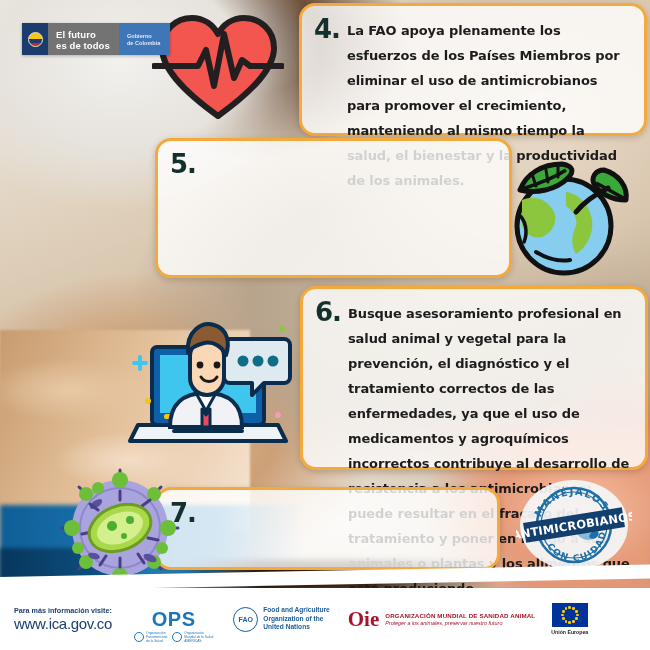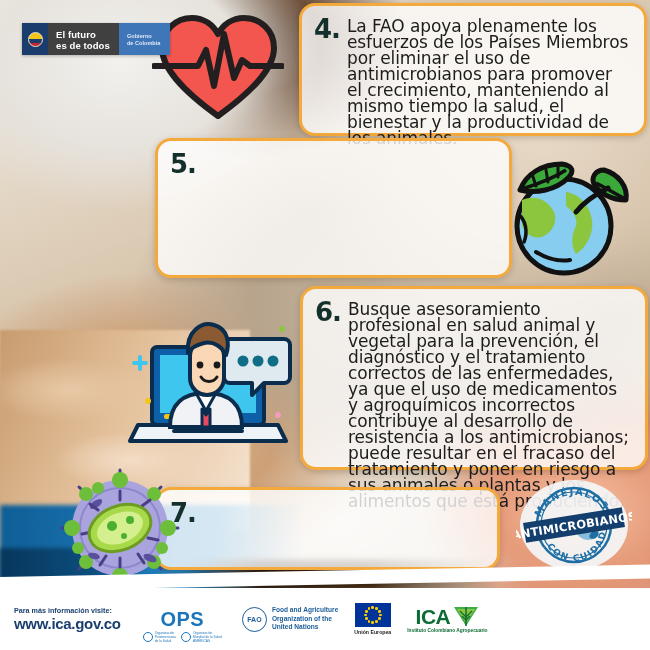--- a/index.html
+++ b/index.html
@@ -79,21 +79,21 @@
   }
   .gov-seal {
     width:26px; background:#1b3d6d; display:flex; align-items:center; justify-content:center;
   }
   .gov-seal-in {
     width:15px; height:15px; border-radius:50%;
     background:linear-gradient(180deg,#f5c518 0%,#f5c518 48%,#1b3d6d 48%,#1b3d6d 74%,#c1272d 74%);
     border:1px solid #e8e2d2;
   }
   .gov-txt1 {
-    background:#404040; color:#fff; font-size:9.5px; line-height:11px; font-weight:bold;
+    background:#737373; color:#fff; font-size:9.5px; line-height:11px; font-weight:bold;
     padding:5px 9px 4px 8px; display:flex; flex-direction:column; justify-content:center;
     white-space:pre-line; letter-spacing:.1px;
   }
   .gov-txt2 {
     background:#3f76b8; color:#dce9f7; font-size:5.6px; line-height:7px;
     padding:5px 10px 4px 8px; display:flex; flex-direction:column; justify-content:center;
     white-space:pre-line; font-weight:bold;
   }
 
   
@@ -124,36 +124,36 @@
     letter-spacing:-0.1px;
     font-family:"DejaVu Sans", sans-serif;
     padding-top:2px;
   }
 
   #card4 { left:299px; top:3px;  width:348px; height:133px; }
   #card5 { left:155px; top:138px; width:357px; height:140px; }
   #card6 { left:300px; top:286px; width:348px; height:184px; }
   #card7 { left:155px; top:487px; width:345px; height:83px; }
 
-  #card4 .body, #card6 .body { font-size:17px; line-height:16px; }
+  #card4 .body, #card6 .body { font-size:13px; line-height:25px;font-weight:bold; }
   #card5 .body { font-size:13.3px; line-height:17.3px; }
   #card7 .body { font-size:13.4px; line-height:17.4px; }
 
   
   .ill { position:absolute; z-index:25; }
   #heart-ill { left:152px; top:8px;  width:132px; height:116px; }
   #globe-ill { left:492px; top:148px; width:148px; height:132px; }
   #doctor-ill{ left:118px; top:305px; width:178px; height:150px; }
   #microbe-ill{left:58px;  top:468px; width:124px; height:118px; }
   #stamp-ill { left:516px; top:479px; width:116px; height:92px;  }
 
   
   .f-info { color:#1a3f6f; }
   .f-info .small { font-size:7.2px; font-weight:bold; line-height:9px; }
-  .f-info .url { font-size:15px; font-weight:bold; line-height:17px; letter-spacing:-.3px;text-align:center; }
+  .f-info .url { font-size:15px; font-weight:normal; line-height:17px; letter-spacing:-.3px;text-align:center; }
 
   .f-ops { margin-left:22px; text-align:center; color:#1a75bb; }
   .f-ops .ops { font-size:20px; font-weight:bold; letter-spacing:.5px; line-height:20px;margin-top:13px; }
   .f-ops .ops-sub { display:flex; gap:5px; margin-top:2px; align-items:center; }
   .f-ops .ops-item { display:flex; align-items:center; gap:2px; }
   .f-ops .ops-circ { width:10px; height:10px; border-radius:50%; border:1px solid #1a75bb; flex:0 0 auto; }
   .f-ops .ops-lbl { font-size:3.3px; line-height:4px; color:#1a75bb; text-align:left; white-space:pre-line; }
 
   .f-fao { margin-left:20px; display:flex; align-items:center; gap:5px; color:#1a5c99; }
   .f-fao .fao-seal {
@@ -375,48 +375,43 @@
         </div>
       </div>
 
       <div class="f-fao">
         <div class="fao-seal">FAO</div>
         <div class="fao-txt">Food and Agriculture
 Organization of the
 United Nations</div>
       </div>
 
+      <div class="f-oie">
+        <div class="oie-mark">Oie</div>
+        <div>
+          <div class="oie-t1">ORGANIZACIÓN MUNDIAL DE SANIDAD ANIMAL</div>
+          <div class="oie-t2">Proteger a los animales, preservar nuestro futuro</div>
+        </div>
+      </div>
 
       <div class="f-eu">
         <div class="eu-flag" id="eu-flag">
             <div class="eu-star" style="left: 16.7px; top: 3.2px;"></div>
             <div class="eu-star" style="left: 20.45px; top: 4.20481px;"></div>
             <div class="eu-star" style="left: 23.1952px; top: 6.95px;"></div>
             <div class="eu-star" style="left: 24.2px; top: 10.7px;"></div>
             <div class="eu-star" style="left: 23.1952px; top: 14.45px;"></div>
             <div class="eu-star" style="left: 20.45px; top: 17.1952px;"></div>
             <div class="eu-star" style="left: 16.7px; top: 18.2px;"></div>
             <div class="eu-star" style="left: 12.95px; top: 17.1952px;"></div>
             <div class="eu-star" style="left: 10.2048px; top: 14.45px;"></div>
             <div class="eu-star" style="left: 9.2px; top: 10.7px;"></div>
             <div class="eu-star" style="left: 10.2048px; top: 6.95px;"></div>
             <div class="eu-star" style="left: 12.95px; top: 4.20481px;"></div>
           </div>
         <div class="eu-lbl">Unión Europea</div>
       </div>
 
-      <div class="f-ica">
-        <div class="ica-row">
-          <div class="ica-t">ICA</div>
-          <svg width="26" height="22" viewBox="0 0 26 22">
-            <path d="M1 2 H25 L13 21 Z" fill="#3fae49"></path>
-            <path d="M4 4 H22 L13 18 Z" fill="#8cc63f"></path>
-            <path d="M13 2 L13 21" stroke="#0d6b34" stroke-width="1.5"></path>
-            <path d="M7 6 L13 12 M19 6 L13 12 M9 11 L13 15 M17 11 L13 15" stroke="#0d6b34" stroke-width="1.2"></path>
-          </svg>
-        </div>
-        <div class="ica-lbl">Instituto Colombiano Agropecuario</div>
-      </div>
 
     </div>
   </div>
 
 </div>
 
 </body></html>

